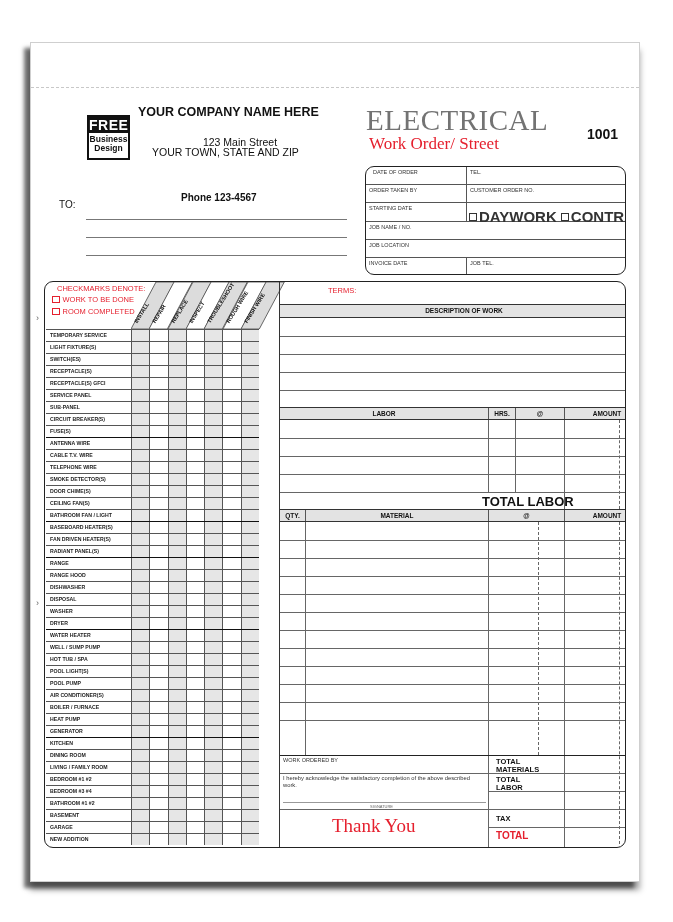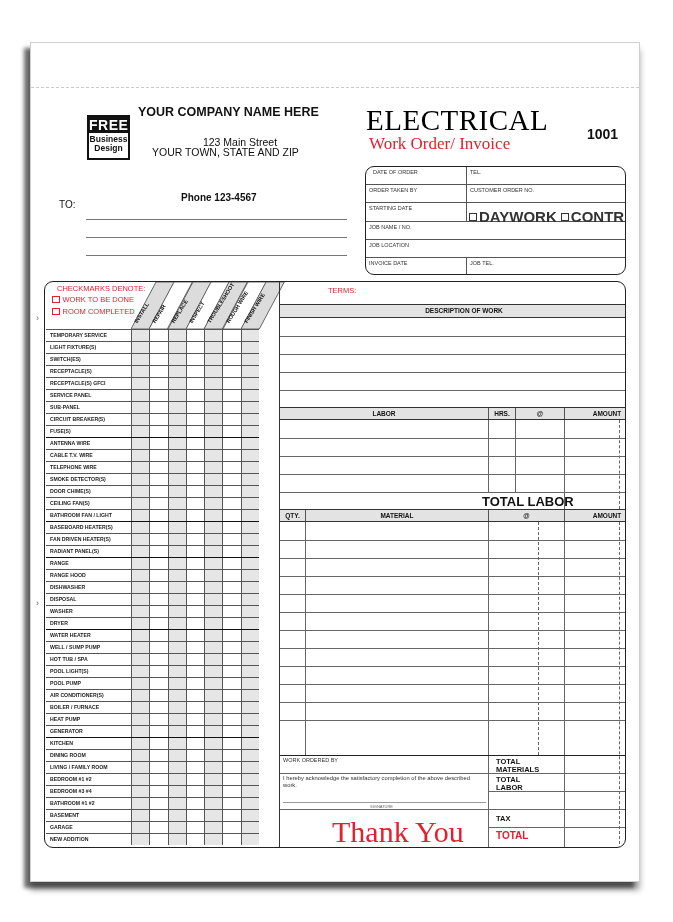--- a/index.html
+++ b/index.html
@@ -20,21 +20,21 @@
   
   .logo { position: absolute; left: 87px; top: 115px; width: 43px; height: 45px; border: 2px solid #111; background: #fff; }
   .logo .free { background: #111; color: #fff; font-weight: bold; font-size: 14px; text-align: center; line-height: 16px; letter-spacing: 0.5px; }
   .logo .bd { font-weight: bold; font-size: 8.5px; text-align: center; line-height: 9px; margin-top: 2px; }
 
   .company-name { left: 138px; top: 105px; font-size: 12.5px; font-weight: bold; }
   .company-street { left: 185px; top: 136px; font-size: 10.5px; width: 130px; text-align: center; left: 175px; }
   .company-town { left: 152px; top: 146px; font-size: 10.5px; }
   .company-phone { left: 181px; top: 192px; font-size: 10px; font-weight: bold; }
 
-  .title-main { left: 366px; top: 104px; font-family: "Liberation Serif", serif; font-size: 29px; color: #000000; letter-spacing: 0.5px; }
+  .title-main { left: 366px; top: 104px; font-family: "Liberation Serif", serif; font-size: 29px; color: #737373; letter-spacing: 0.5px; }
   .title-sub { left: 369px; top: 134px; font-family: "Liberation Serif", serif; font-size: 17px; color: #e5202e; }
   .order-number { left: 587px; top: 126px; font-size: 14px; font-weight: bold; }
 
   .to-label { left: 59px; top: 199px; font-size: 10px; }
   .to-line { position: absolute; left: 86px; width: 261px; height: 0; border-top: 1px solid #777; }
 
   
   .info-box { position: absolute; left: 365px; top: 166px; width: 261px; height: 109px; border: 1.3px solid #222; border-radius: 9px; overflow: hidden; }
   .info-row { position: absolute; left: 0; width: 100%; border-bottom: 1px solid #555; }
   .info-row:last-child { border-bottom: none; }
@@ -66,21 +66,21 @@
   .hline { position: absolute; left: 0; width: 100%; height: 0; border-top: 1px solid #666; }
   .vline { position: absolute; width: 0; border-left: 1px solid #666; }
   .vdash { position: absolute; width: 0; border-left: 1px dashed #666; }
   .hdr-cell { position: absolute; top: 0; height: 100%; font-size: 6.5px; font-weight: bold; text-align: center; line-height: 12px; }
 
   .total-labor { position: absolute; left: 202px; top: 212px; font-size: 13px; font-weight: bold; }
   .small-label { position: absolute; font-size: 5.5px; color: #333; }
   .ack-text { position: absolute; left: 3px; top: 493px; width: 200px; font-size: 5.8px; line-height: 6.5px; color: #333; }
   .sig-line { position: absolute; left: 3px; top: 520px; width: 203px; border-top: 1.5px solid #999; }
   .sig-label { position: absolute; left: 90px; top: 522px; font-size: 4px; color: #666; }
-  .thank-you { position: absolute; left: 52px; top: 533px; font-family: "Liberation Serif", serif; font-size: 30px; color: #e5202e; }
+  .thank-you { position: absolute; left: 52px; top: 533px; font-family: "Liberation Serif", serif; font-size: 19px; color: #e5202e; }
   .tot-label { position: absolute; left: 216px; font-size: 7.5px; font-weight: bold; line-height: 7.5px; }
   .tot-label.red { color: #e5202e; font-size: 10px; }
 
   .side-chev { position: absolute; left: 36px; font-size: 9px; color: #666; }
 </style>
 </head>
 <body>
 
 <div class="paper"></div>
 <div class="perforation"></div>
@@ -89,21 +89,21 @@
   <div class="free">FREE</div>
   <div class="bd">Business</div>
   <div class="bd" style="margin-top:0">Design</div>
 </div>
 <div class="abs company-name">YOUR COMPANY NAME HERE</div>
 <div class="abs company-street">123 Main Street</div>
 <div class="abs company-town">YOUR TOWN, STATE AND ZIP</div>
 <div class="abs company-phone">Phone 123-4567</div>
 
 <div class="abs title-main">ELECTRICAL</div>
-<div class="abs title-sub">Work Order/ Invoice</div>
+<div class="abs title-sub">Work Order/ Street</div>
 <div class="abs order-number">1001</div>
 
 <div class="abs to-label">TO:</div>
 <div class="to-line" style="top:219px"></div>
 <div class="to-line" style="top:237px"></div>
 <div class="to-line" style="top:255px"></div>
 
 <div class="info-box" id="infoBox">
     <div class="info-row" style="top: 0px; height: 18.2px;">
       <div class="info-cell" style="left: 0px; width: 100px;"><span style="padding-left: 4px;">DATE OF ORDER</span></div>

